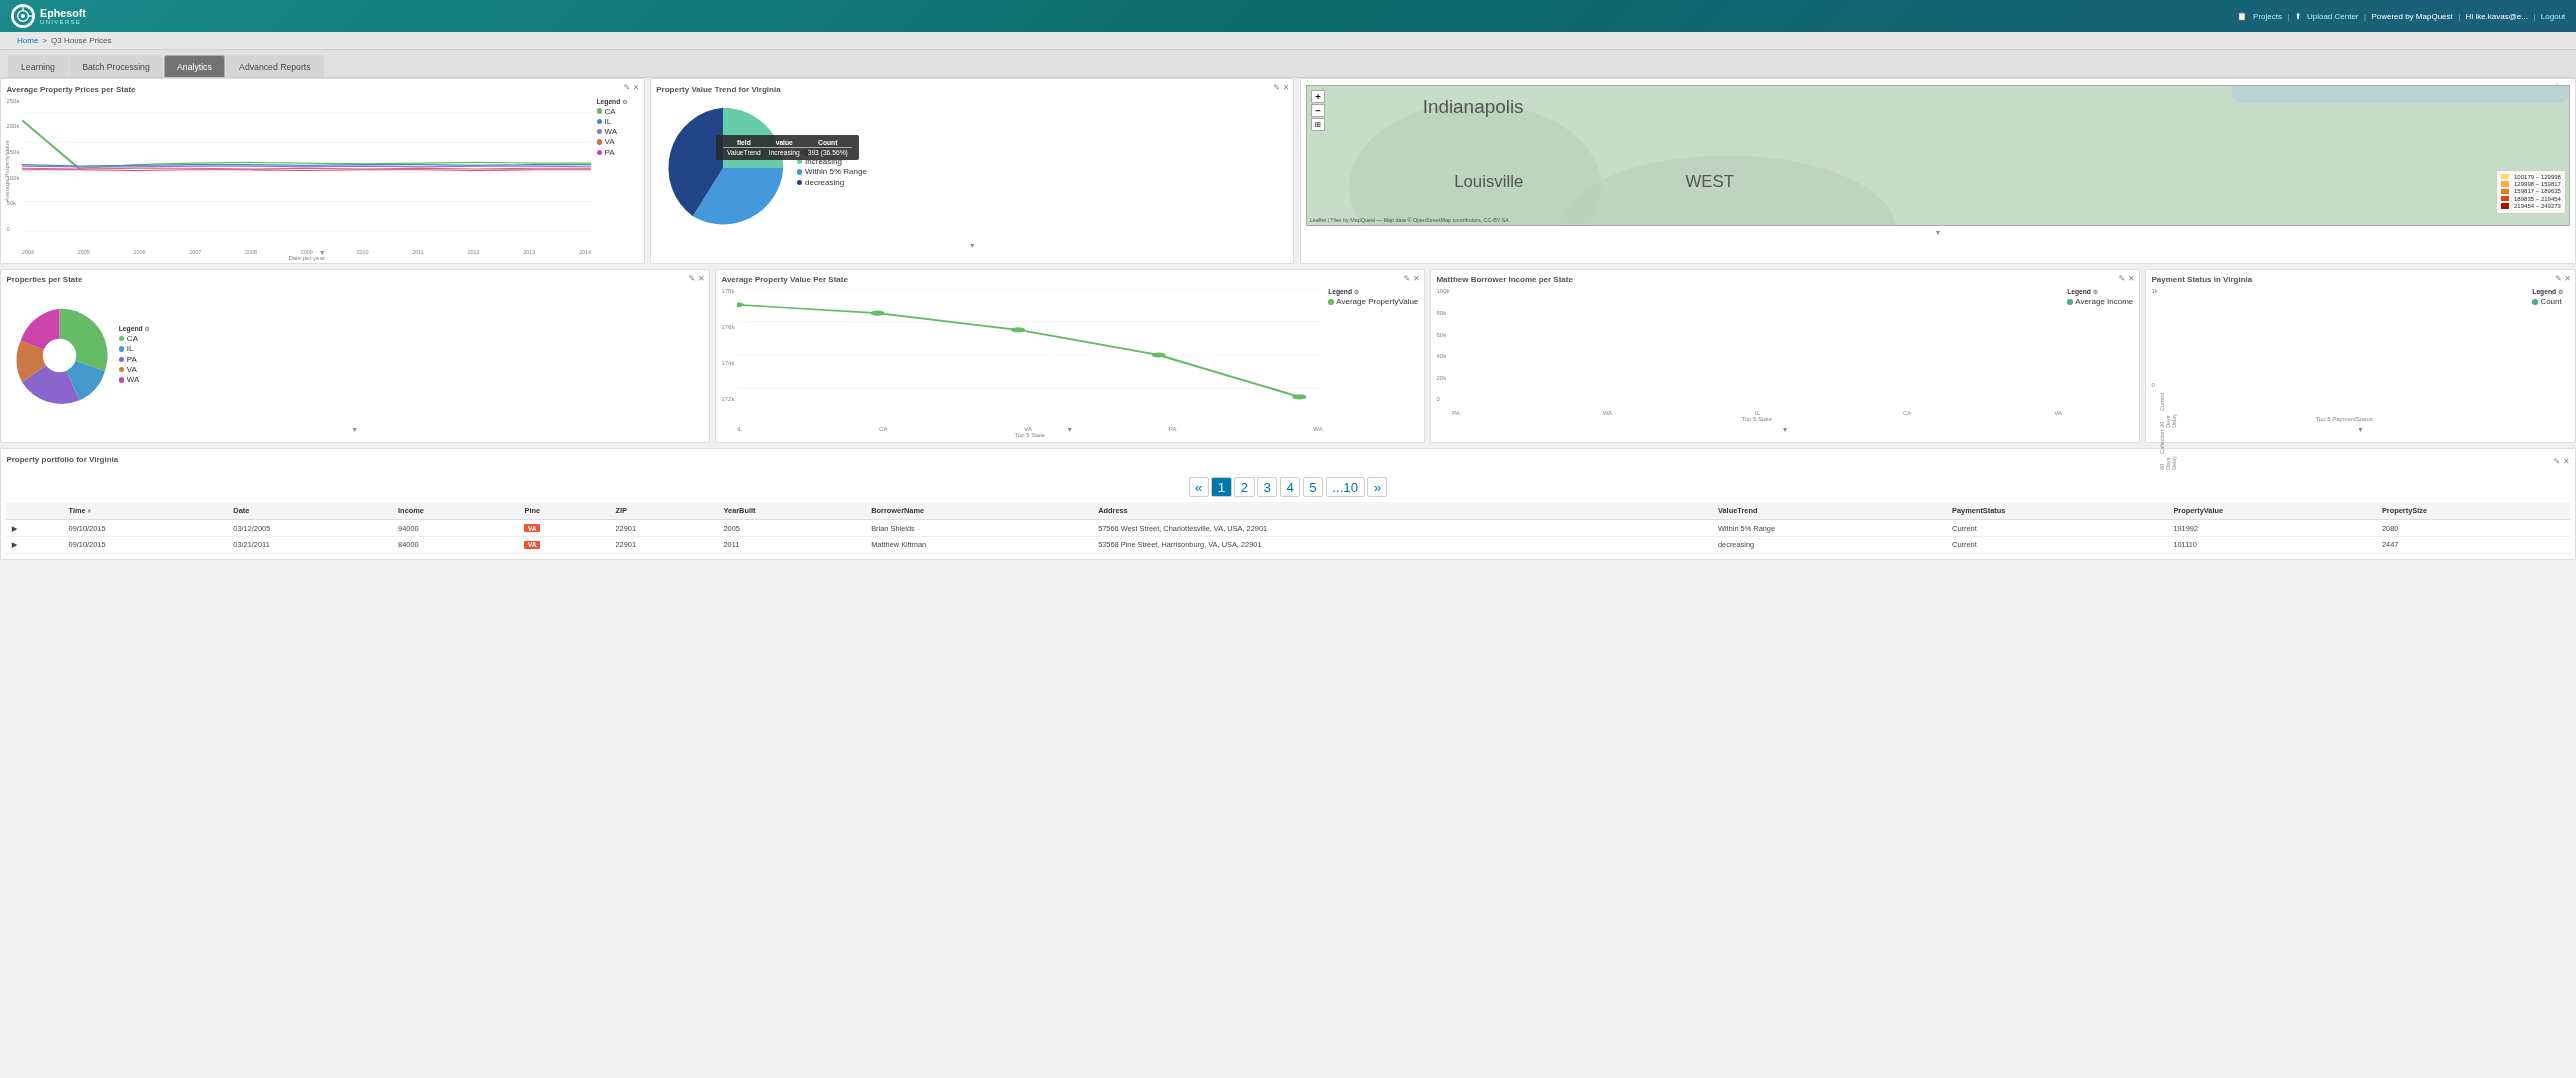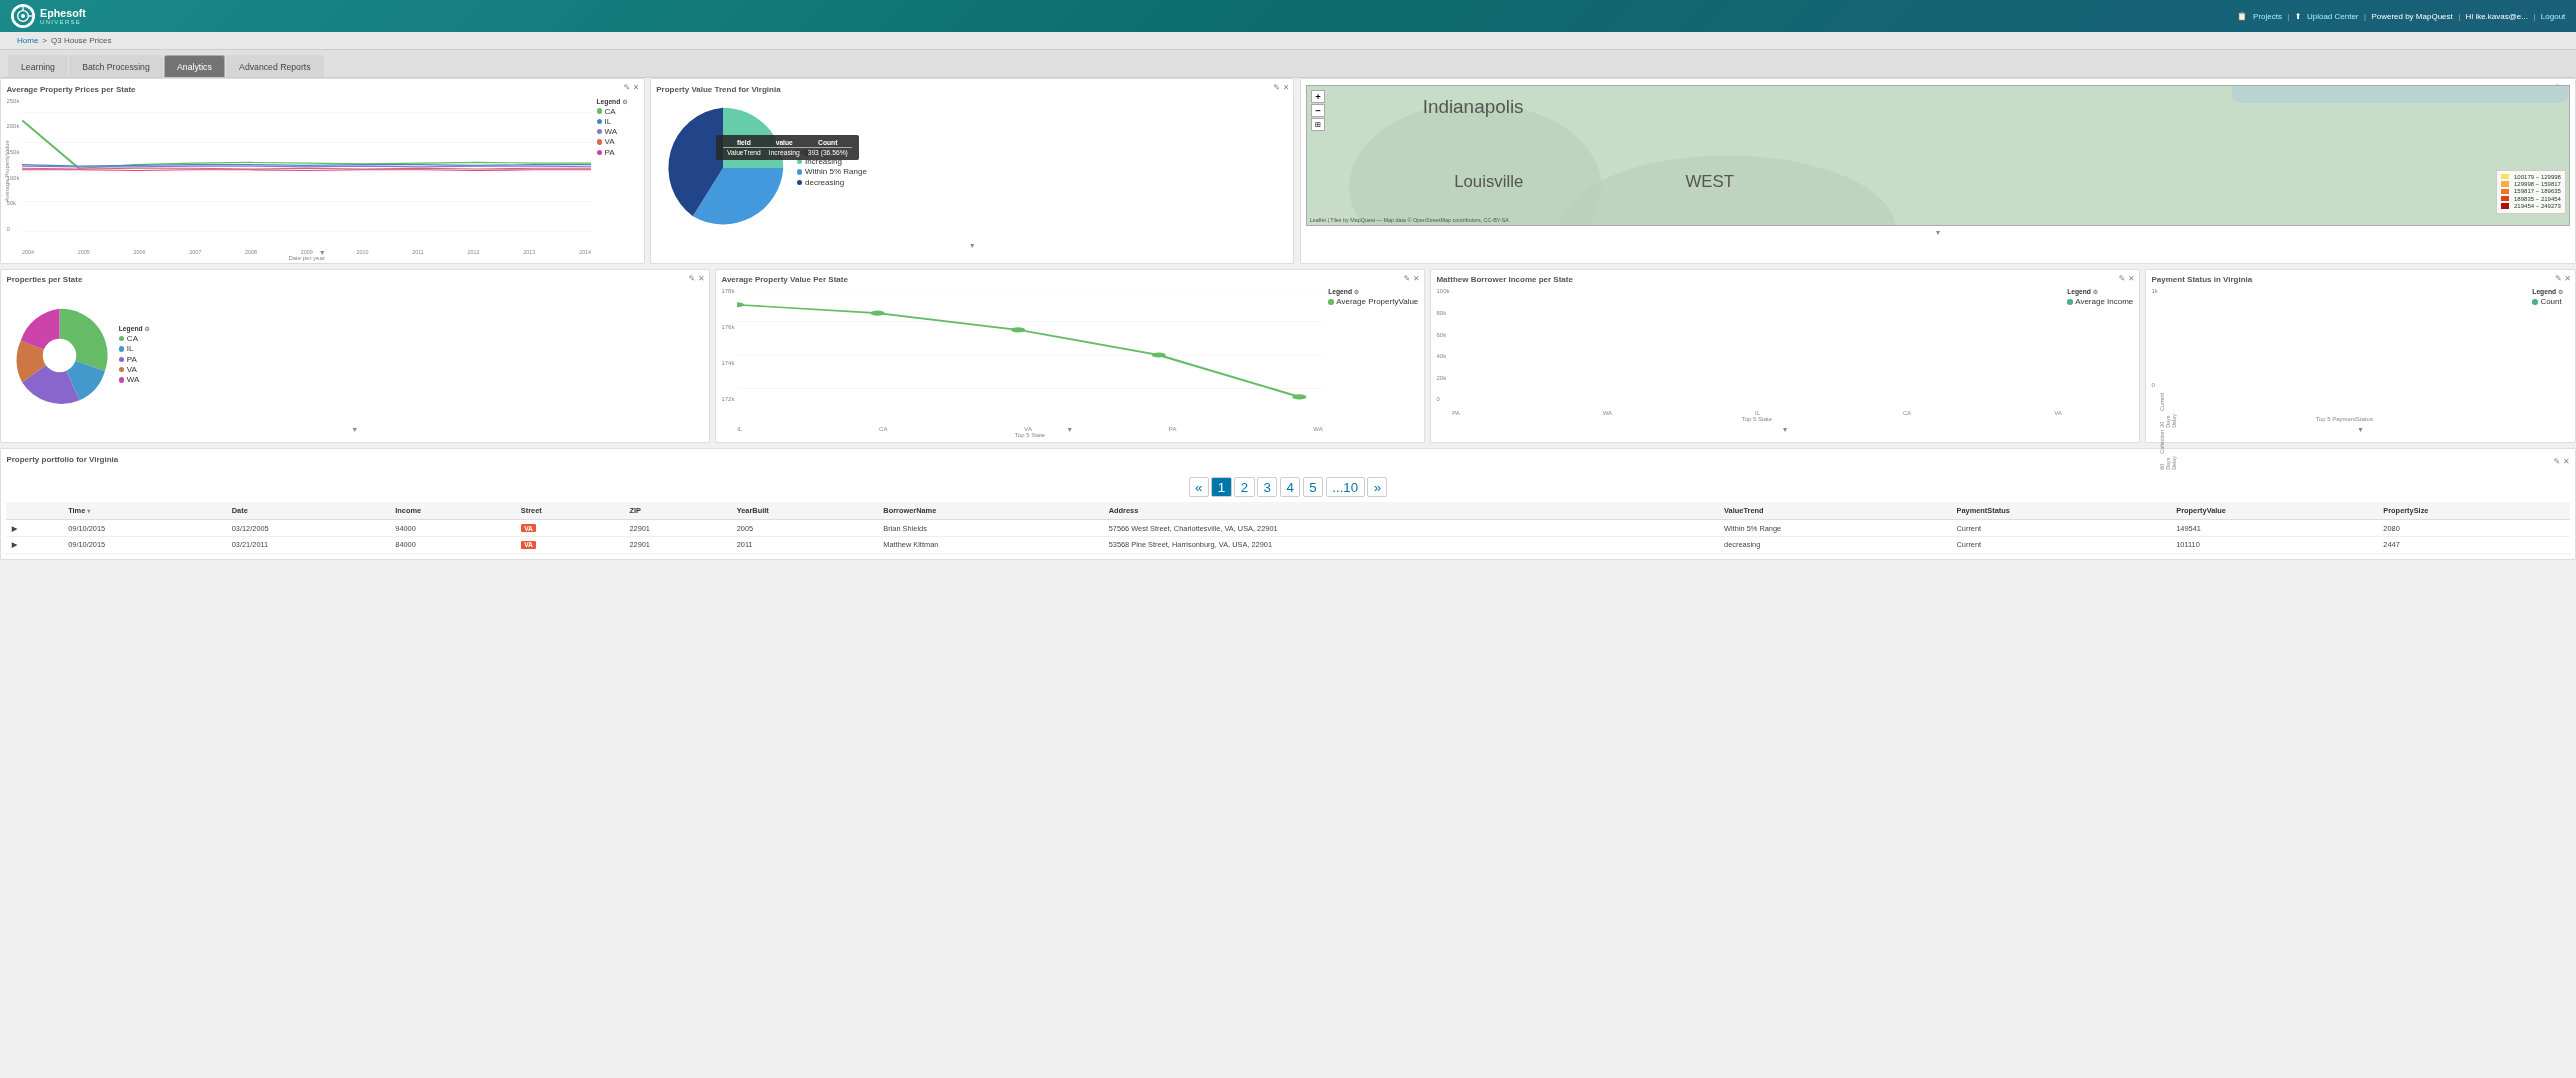--- a/index.html
+++ b/index.html
@@ -735,21 +735,21 @@
     </div>
 
     <div style="overflow-x:auto;overflow-y:auto;max-height:107px;">
       <table class="data-table">
         <thead>
           <tr>
             <th></th>
             <th>Time <span class="sort-arrow">▾</span></th>
             <th>Date</th>
             <th>Income</th>
-            <th>Street</th>
+            <th>Pine</th>
             <th>ZIP</th>
             <th>YearBuilt</th>
             <th>BorrowerName</th>
             <th>Address</th>
             <th>ValueTrend</th>
             <th>PaymentStatus</th>
             <th>PropertyValue</th>
             <th>PropertySize</th>
           </tr>
         </thead>
@@ -759,21 +759,21 @@
             <td>09/10/2015</td>
             <td>03/12/2005</td>
             <td>94000</td>
             <td><span class="state-badge" style="background:#ee5533;">VA</span></td>
             <td>22901</td>
             <td>2005</td>
             <td>Brian Shields</td>
             <td>57566 West Street, Charlottesville, VA, USA, 22901</td>
             <td>Within 5% Range</td>
             <td>Current</td>
-            <td>149541</td>
+            <td>191992</td>
             <td>2080</td>
           </tr>
           <tr>
             <td class="row-expand">▶</td>
             <td>09/10/2015</td>
             <td>03/21/2011</td>
             <td>84000</td>
             <td><span class="state-badge" style="background:#ee5533;">VA</span></td>
             <td>22901</td>
             <td>2011</td>

